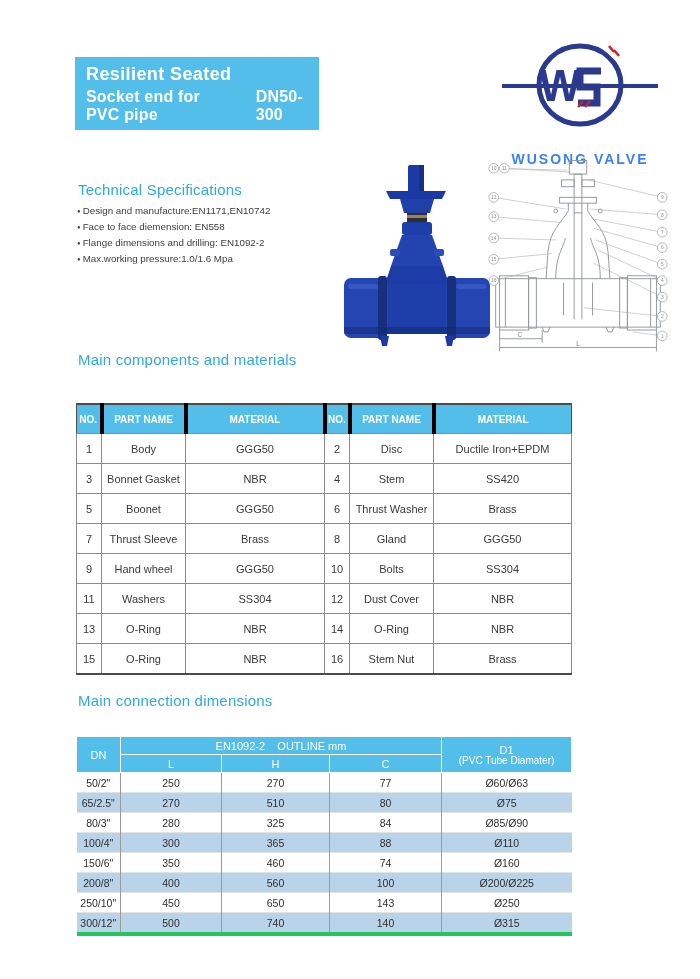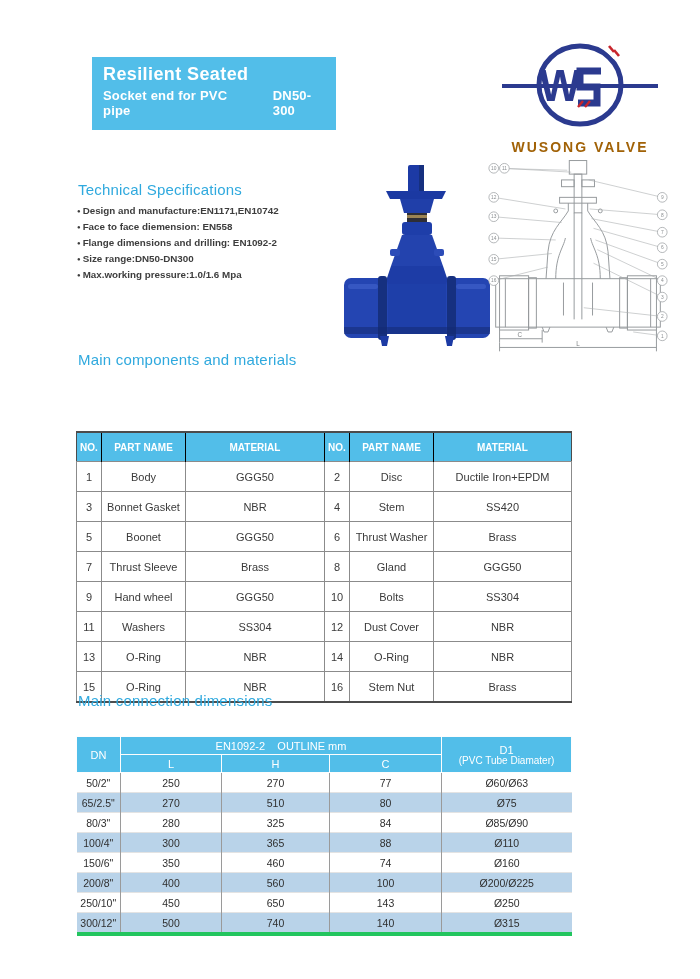--- a/index.html
+++ b/index.html
@@ -1,49 +1,49 @@
 <!DOCTYPE html>
 <html><head>
 <meta charset="utf-8">
 <style>
   html,body{margin:0;padding:0;background:#fff;}
   .page{position:relative;width:700px;height:979px;background:#ffffff;
         font-family:"Liberation Sans",sans-serif;overflow:hidden;}
 
   
-  .title-box{position:absolute;left:92px;top:57px;width:244px;height:73px;
+  .title-box{position:absolute;left:75px;top:57px;width:244px;height:73px;
              background:#52bee9;color:#fff;padding:7px 11px;box-sizing:border-box;}
   .title-line{font-size:18px;font-weight:bold;line-height:21px;letter-spacing:.4px;}
-  .subtitle{display:flex;margin-top:3px;font-size:13px;font-weight:bold;letter-spacing:.2px;}
+  .subtitle{display:flex;margin-top:3px;font-size:16px;font-weight:bold;letter-spacing:.2px;}
   .subtitle .sz{margin-left:36px;}
 
   
   .logo{position:absolute;left:500px;top:38px;width:160px;text-align:center;}
-  .logo-name{font-size:14px;font-weight:bold;color:#a16207;letter-spacing:2px;margin-top:1px;}
+  .logo-name{font-size:14px;font-weight:bold;color:#3b82f6;letter-spacing:2px;margin-top:13px;}
 
   
   .heading{position:absolute;color:#2fa9de;font-size:15px;letter-spacing:.2px;}
   #h-specs{left:78px;top:181px;}
   #h-comp{left:78px;top:351px;}
   #h-dims{left:78px;top:692px;}
 
   
   .specs{position:absolute;left:77px;top:203px;width:285px;list-style:none;margin:0;padding:0;}
-  .specs li{display:flex;align-items:flex-end;font-size:9.8px;color:#3d3d3d;line-height:16px;font-weight:bold;}
+  .specs li{display:flex;align-items:flex-end;font-size:9.8px;color:#3d3d3d;line-height:16px;}
   .specs .dot{font-size:6px;margin-right:2px;}
 
   
   .photo{position:absolute;left:342px;top:162px;width:150px;height:192px;}
   .drawing{position:absolute;left:486px;top:153px;width:184px;height:202px;}
 
   
   table{border-collapse:collapse;position:absolute;left:76px;width:495px;table-layout:fixed;}
-  .comp-table{top:403px;border:1px solid #4c4c4c;border-top:2px solid #4c4c4c;border-bottom:2px solid #4c4c4c;margin-top:28px;}
+  .comp-table{top:403px;border:1px solid #4c4c4c;border-top:2px solid #4c4c4c;border-bottom:2px solid #4c4c4c;}
   .comp-table th{background:#52bee9;color:#fff;font-size:10px;font-weight:bold;height:26px;
-                 border-left:1px solid #000000;}
+                 border-left:4px solid #000000;}
   .comp-table th:first-child{border-left:none;}
   .comp-table td{height:27px;text-align:center;font-size:11px;color:#3a3a3a;border:1px solid #8b8b8b;}
 
   .dim-table{top:736px;border-bottom:4px solid #22c55e;}
   .dim-table th{background:#52bee9;color:#fff;font-weight:normal;font-size:11px;
                 border:1px solid #fdfdfd;height:17px;padding:0;}
   .dim-table th.pre{white-space:pre;}
   .dim-table th .d1-sub{font-size:10px;line-height:10px;display:block;}
   .dim-table th .d1-top{font-size:11px;line-height:12px;display:block;}
   .dim-table td{height:19px;text-align:center;font-size:10.5px;color:#2f2f2f;
@@ -85,24 +85,20 @@
         <span class="dot">●</span>
         <span>Design and manufacture:EN1171,EN10742</span>
       </li>
       <li>
         <span class="dot">●</span>
         <span>Face to face diemension: EN558</span>
       </li>
       <li>
         <span class="dot">●</span>
         <span>Flange dimensions and drilling: EN1092-2</span>
-      </li>
-      <li>
-        <span class="dot">●</span>
-        <span>Size range:DN50-DN300</span>
       </li>
       <li>
         <span class="dot">●</span>
         <span>Max.working pressure:1.0/1.6 Mpa</span>
       </li>
     </ul>
 
   <svg class="photo" viewBox="0 0 150 190">
     <rect x="66" y="2" width="16" height="42" rx="2" fill="#1c3aa5"></rect>
     <rect x="77" y="2" width="5" height="42" fill="#16307f"></rect>

